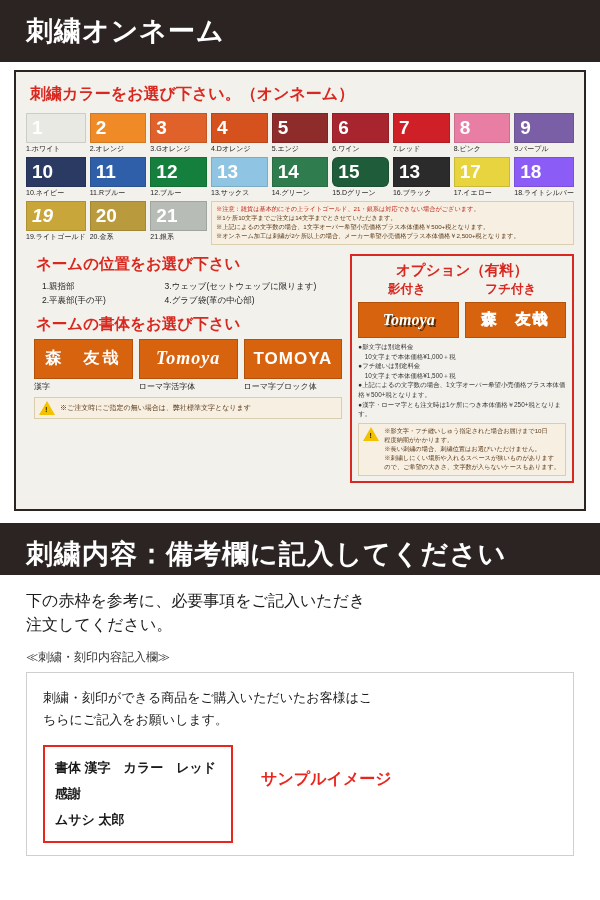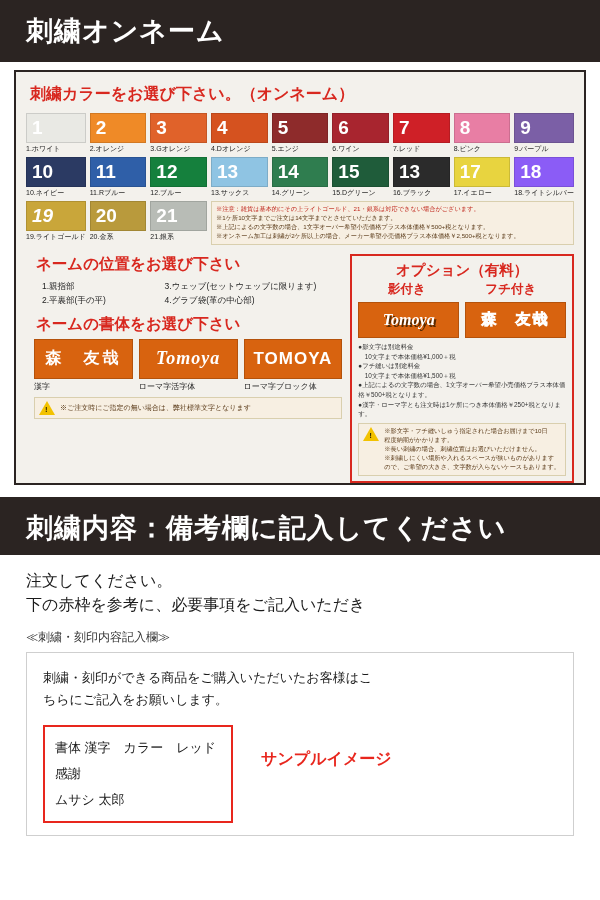--- a/index.html
+++ b/index.html
@@ -15,29 +15,29 @@
   .bar{
     background:#2b2422;
     color:#ffffff;
     font-size:27px;
     font-weight:bold;
     letter-spacing:1px;
     padding:10px 0 10px 26px;
     box-sizing:border-box;
   }
   .bar.first{margin:0;height:62px;line-height:42px;}
-  .bar.second{height:58px;line-height:42px;}
+  .bar.second{height:52px;line-height:42px;}
 
   
   .panel{
     margin:8px 14px 0 14px;
     border:2px solid #2b2422;
     background:#f3f1ec;
     box-sizing:border-box;
-    padding:10px 10px 0 10px;
+    padding:10px 10px 26px 10px;
   }
   .panel-title{
     color:#d8281f;
     font-size:16px;
     font-weight:bold;
     margin:2px 0 8px 4px;
   }
   .swatch-grid{
     display:grid;
     grid-template-columns:repeat(9,1fr);
@@ -186,20 +186,21 @@
   .memo-inner{
     margin-top:14px;
     display:flex;align-items:flex-start;gap:28px;
   }
   .red-box{
     border:2px solid #e8261d;
     padding:8px 10px;
     font-size:13px;color:#1b1b1b;line-height:2.0;
     min-width:190px;
     box-sizing:border-box;
+    font-weight:bold;
   }
   .sample-label{
     color:#e8261d;font-size:16px;font-weight:bold;margin-top:24px;
   }
 </style>
 </head>
 <body>
 
 <div class="page">
 
@@ -261,21 +262,21 @@
         </div>
       <div class="sw">
           <div class="chip" style="background: rgb(143, 196, 227); color: rgb(255, 255, 255);">13</div>
           <div class="cap">13.サックス</div>
         </div>
       <div class="sw">
           <div class="chip" style="background: rgb(47, 125, 79); color: rgb(255, 255, 255);">14</div>
           <div class="cap">14.グリーン</div>
         </div>
       <div class="sw">
-          <div class="chip" style="background: rgb(31, 92, 58); color: rgb(255, 255, 255);">15</div>
+          <div class="chip" style="background: rgb(31, 92, 58); color: rgb(255, 255, 255); border-radius: 6px;">15</div>
           <div class="cap">15.Dグリーン</div>
         </div>
       <div class="sw">
           <div class="chip" style="background: rgb(43, 43, 43); color: rgb(255, 255, 255);">13</div>
           <div class="cap">16.ブラック</div>
         </div>
       <div class="sw">
           <div class="chip" style="background: rgb(232, 212, 63); color: rgb(255, 255, 255);">17</div>
           <div class="cap">17.イエロー</div>
         </div>
@@ -368,22 +369,22 @@
         </div>
       </div>
 
     </div>
   </div>
 
   <div class="bar second" style="margin-top:12px;">刺繍内容：備考欄に記入してください</div>
 
   <div class="bottom">
     <div class="b-lead">
+      <div>下の赤枠を参考に、必要事項をご記入いただき</div>
       <div>注文してください。</div>
-      <div>下の赤枠を参考に、必要事項をご記入いただき</div>
     </div>
     <div class="b-sub">≪刺繍・刻印内容記入欄≫</div>
 
     <div class="memo">
       <div class="memo-text">
         <div>刺繍・刻印ができる商品をご購入いただいたお客様はこ</div>
         <div>ちらにご記入をお願いします。</div>
       </div>
       <div class="memo-inner">
         <div class="red-box">

